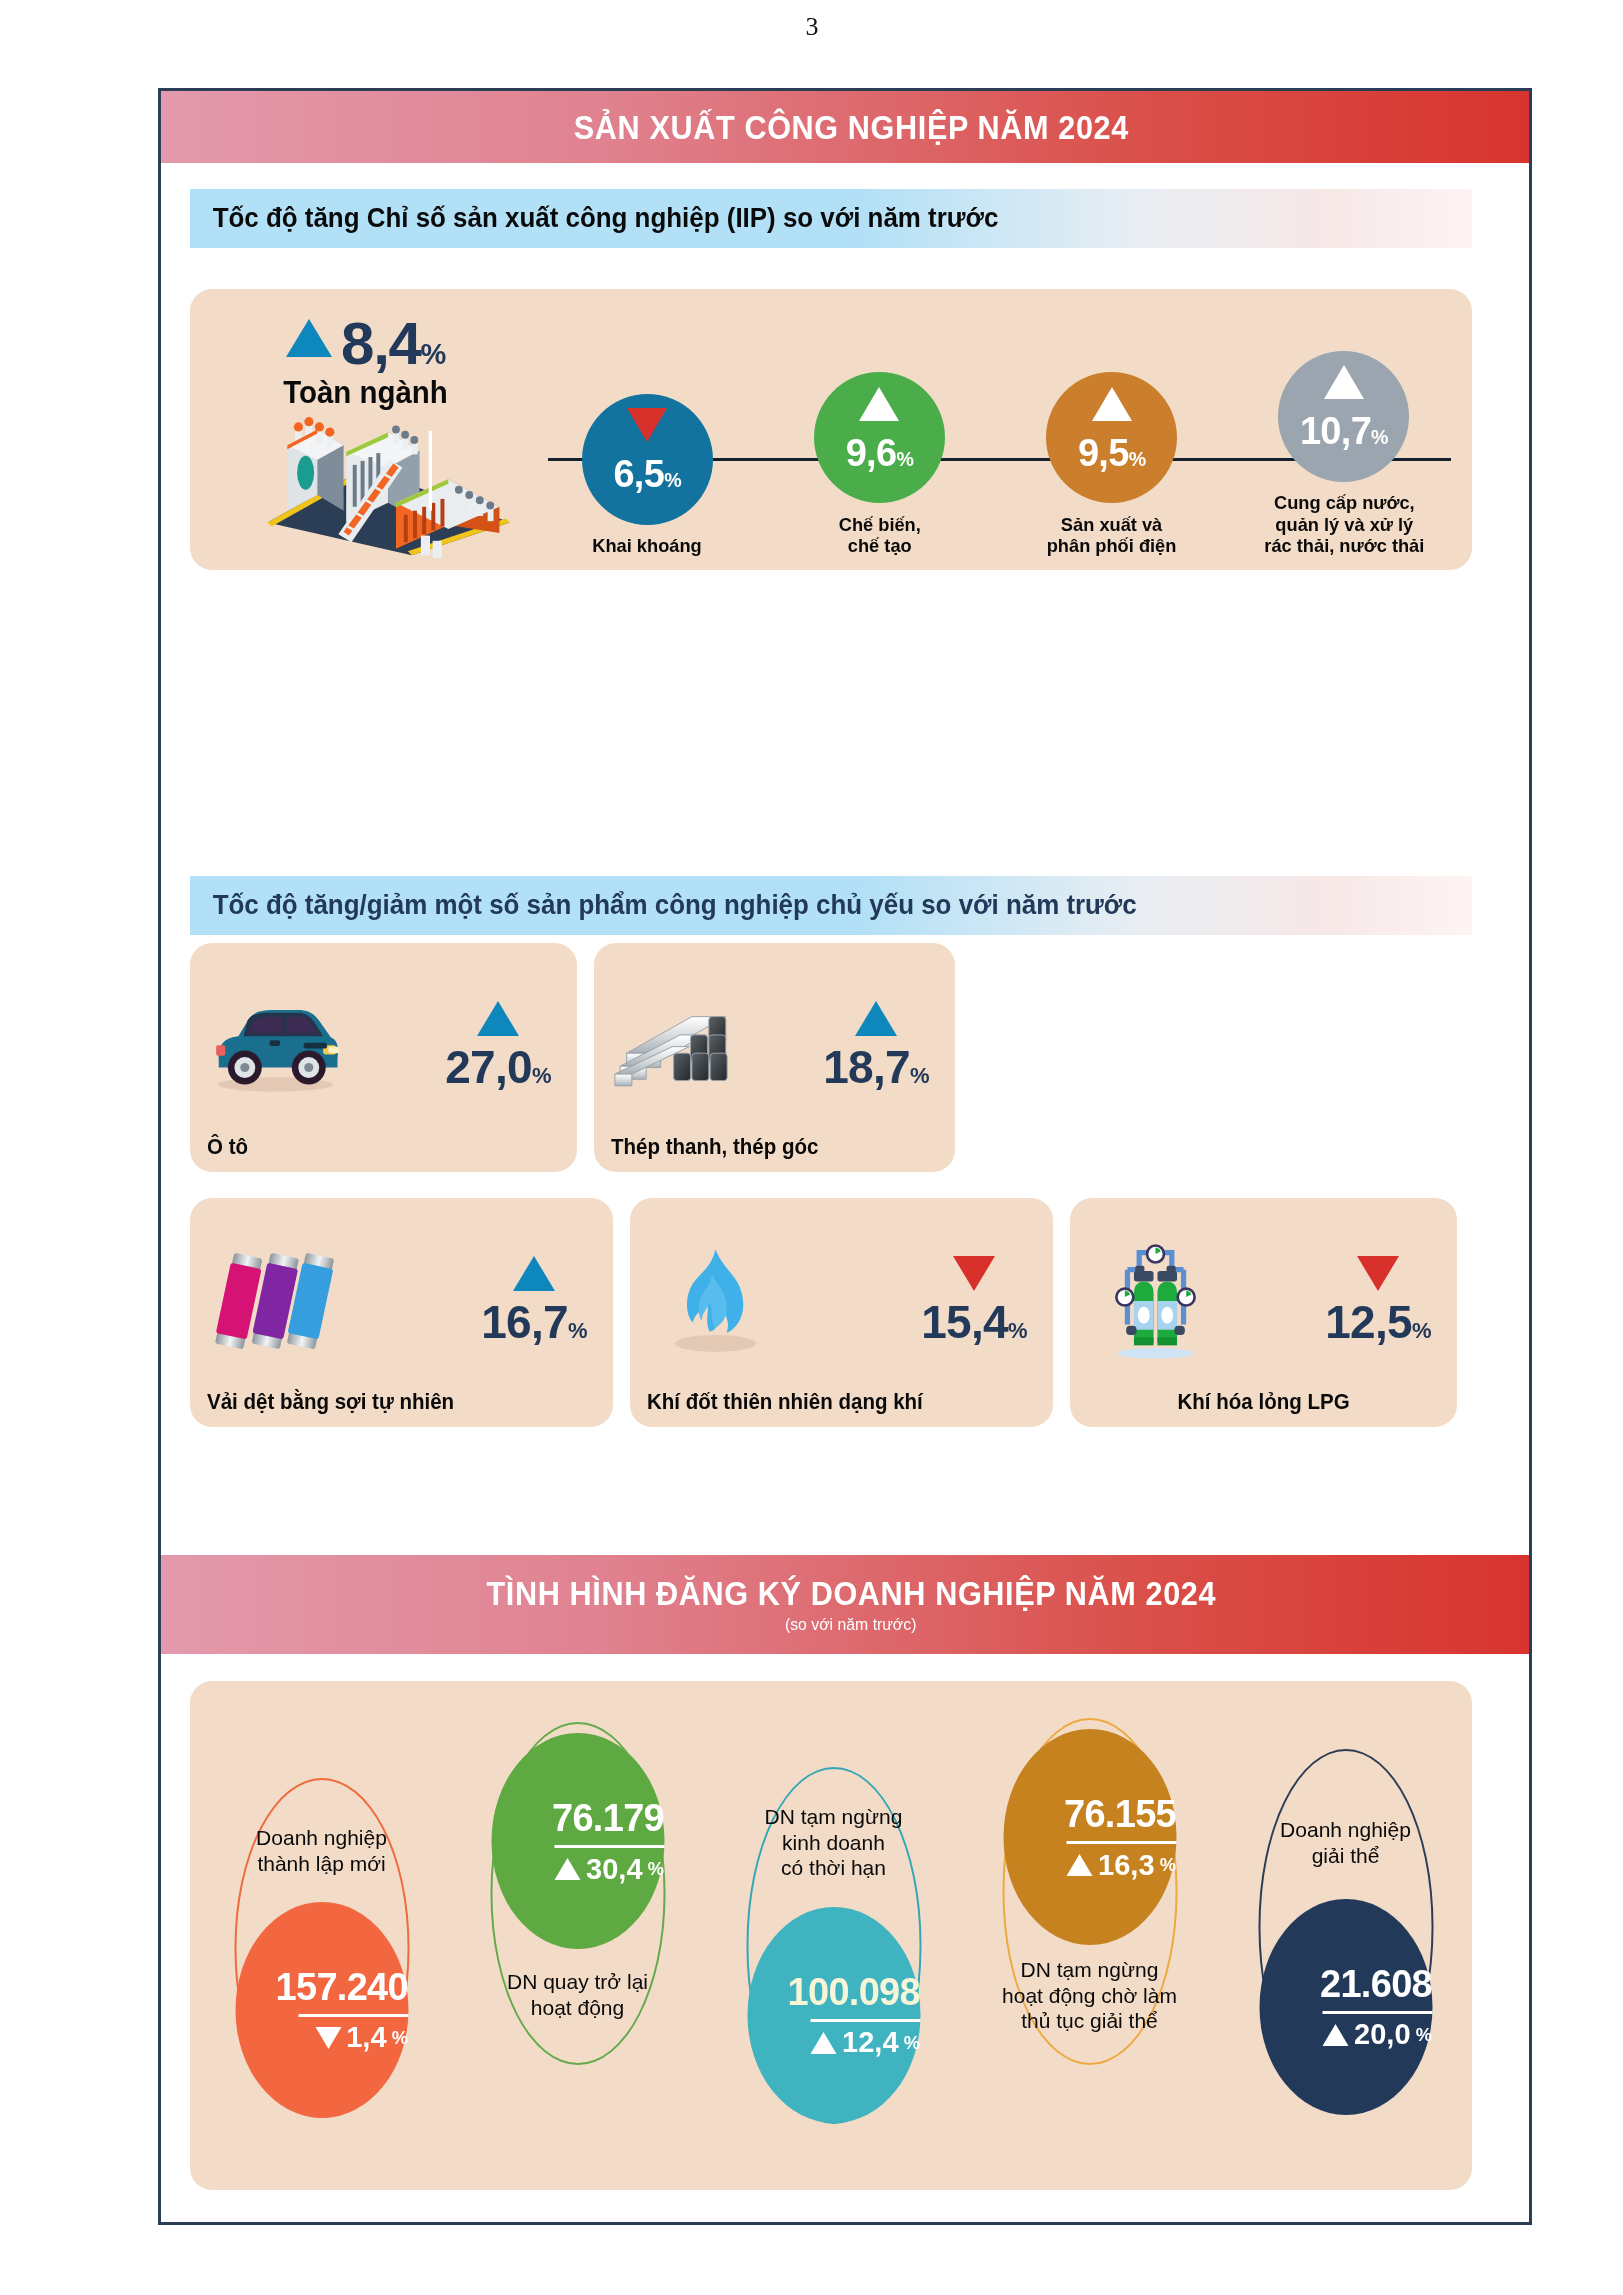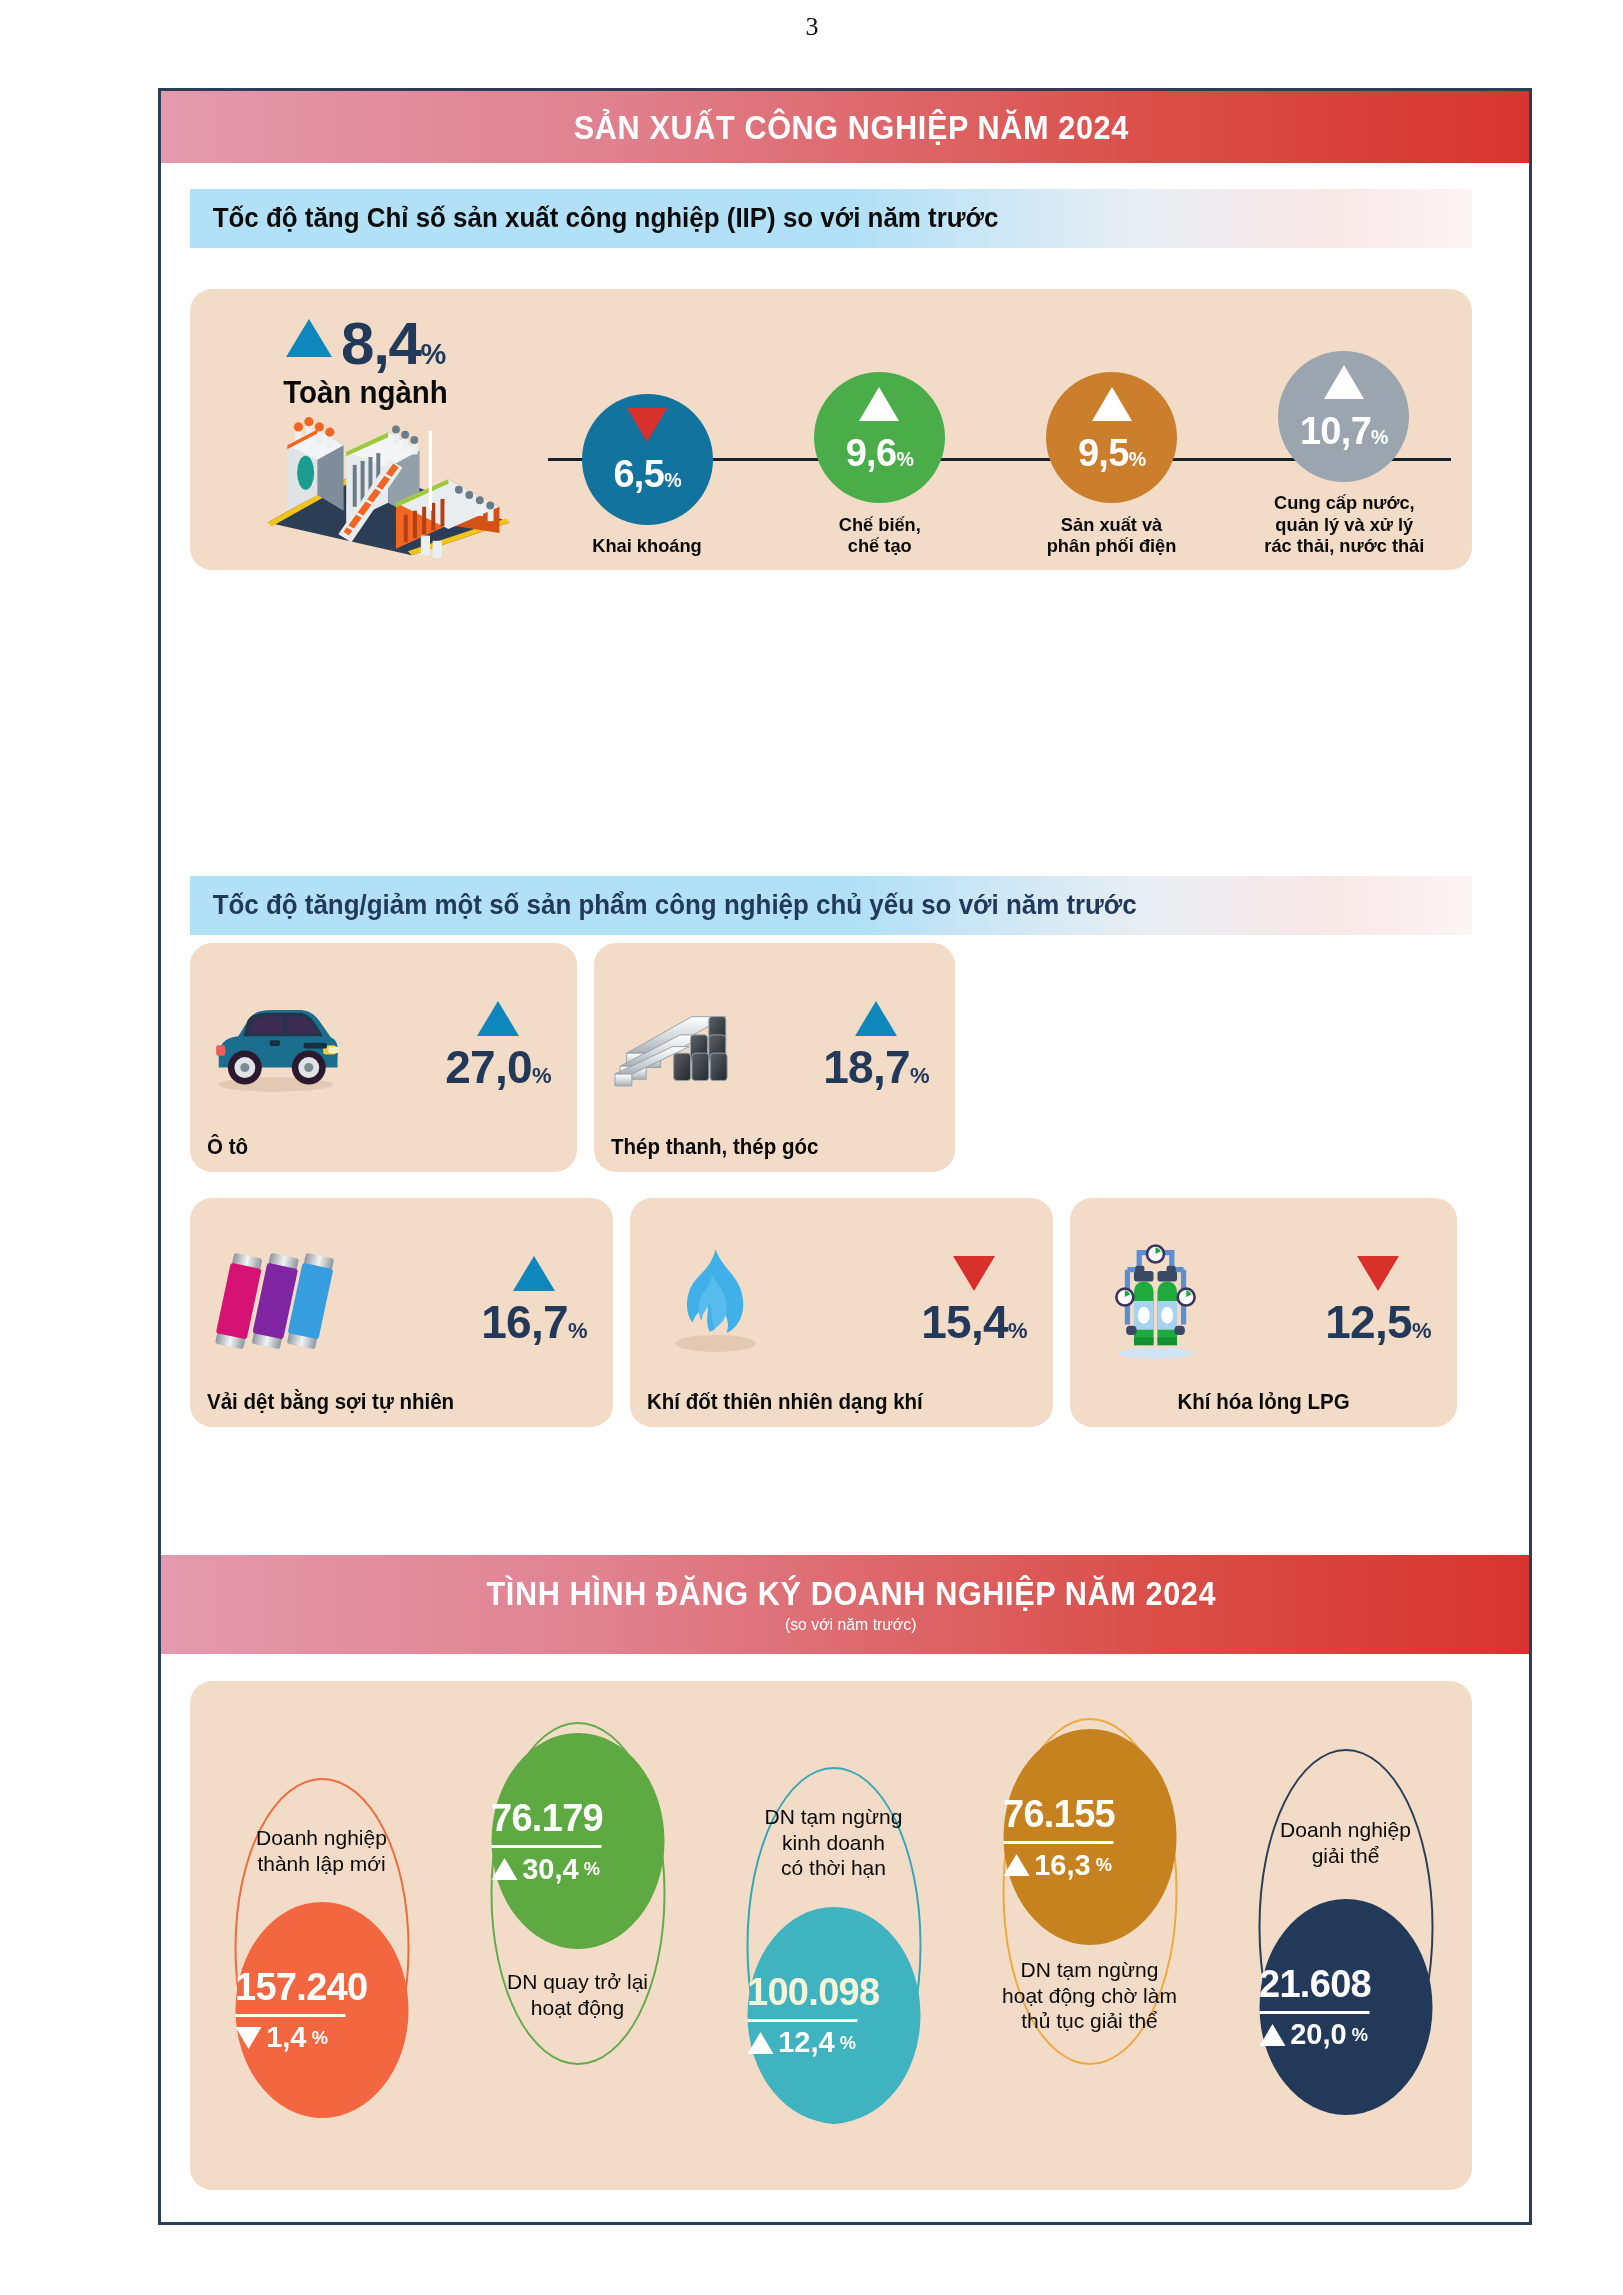--- a/index.html
+++ b/index.html
@@ -91,21 +91,21 @@
   .p-lbl.center{text-align:center;transform-origin:center center;align-self:center;}
 
   
   .ovals{position:absolute;left:59px;top:1624px;width:1227px;height:441px;display:flex;
     align-items:flex-start;justify-content:space-between;}
   .ov{position:relative;width:203px;height:441px;}
   .ov-outline{position:absolute;left:50%;transform:translateX(-50%);
     width:175px;border-radius:88px/50%;box-sizing:border-box;background:transparent;}
   .ov-body{position:absolute;left:50%;transform:translateX(-50%);
     width:173px;height:216px;border-radius:50%;display:flex;flex-direction:column;
-    align-items:flex-start;justify-content:center;}
+    align-items:flex-end;justify-content:center;}
   .ov-num{font-size:38px;font-weight:bold;line-height:1;letter-spacing:-0.7px;color:#fff;}
   .ov-rule{width:110px;height:3.3px;background:#fff;margin:7.9px 0 6.5px;}
   .ov-delta{display:flex;align-items:center;gap:5.2px;color:#fff;font-size:29px;font-weight:bold;line-height:1;}
   .ov-delta .pc{font-size:18.3px;}
   .o-tri-up{width:0;height:0;border-left:13px solid transparent;border-right:13px solid transparent;
     border-bottom:22px solid #fff;}
   .o-tri-dn{width:0;height:0;border-left:13px solid transparent;border-right:13px solid transparent;
     border-top:22px solid #fff;}
   .ov-cap{position:absolute;left:50%;transform:translateX(-50%);width:183px;text-align:center;
     font-size:21px;color:#0a0a0a;line-height:1.22;white-space:pre-line;}

